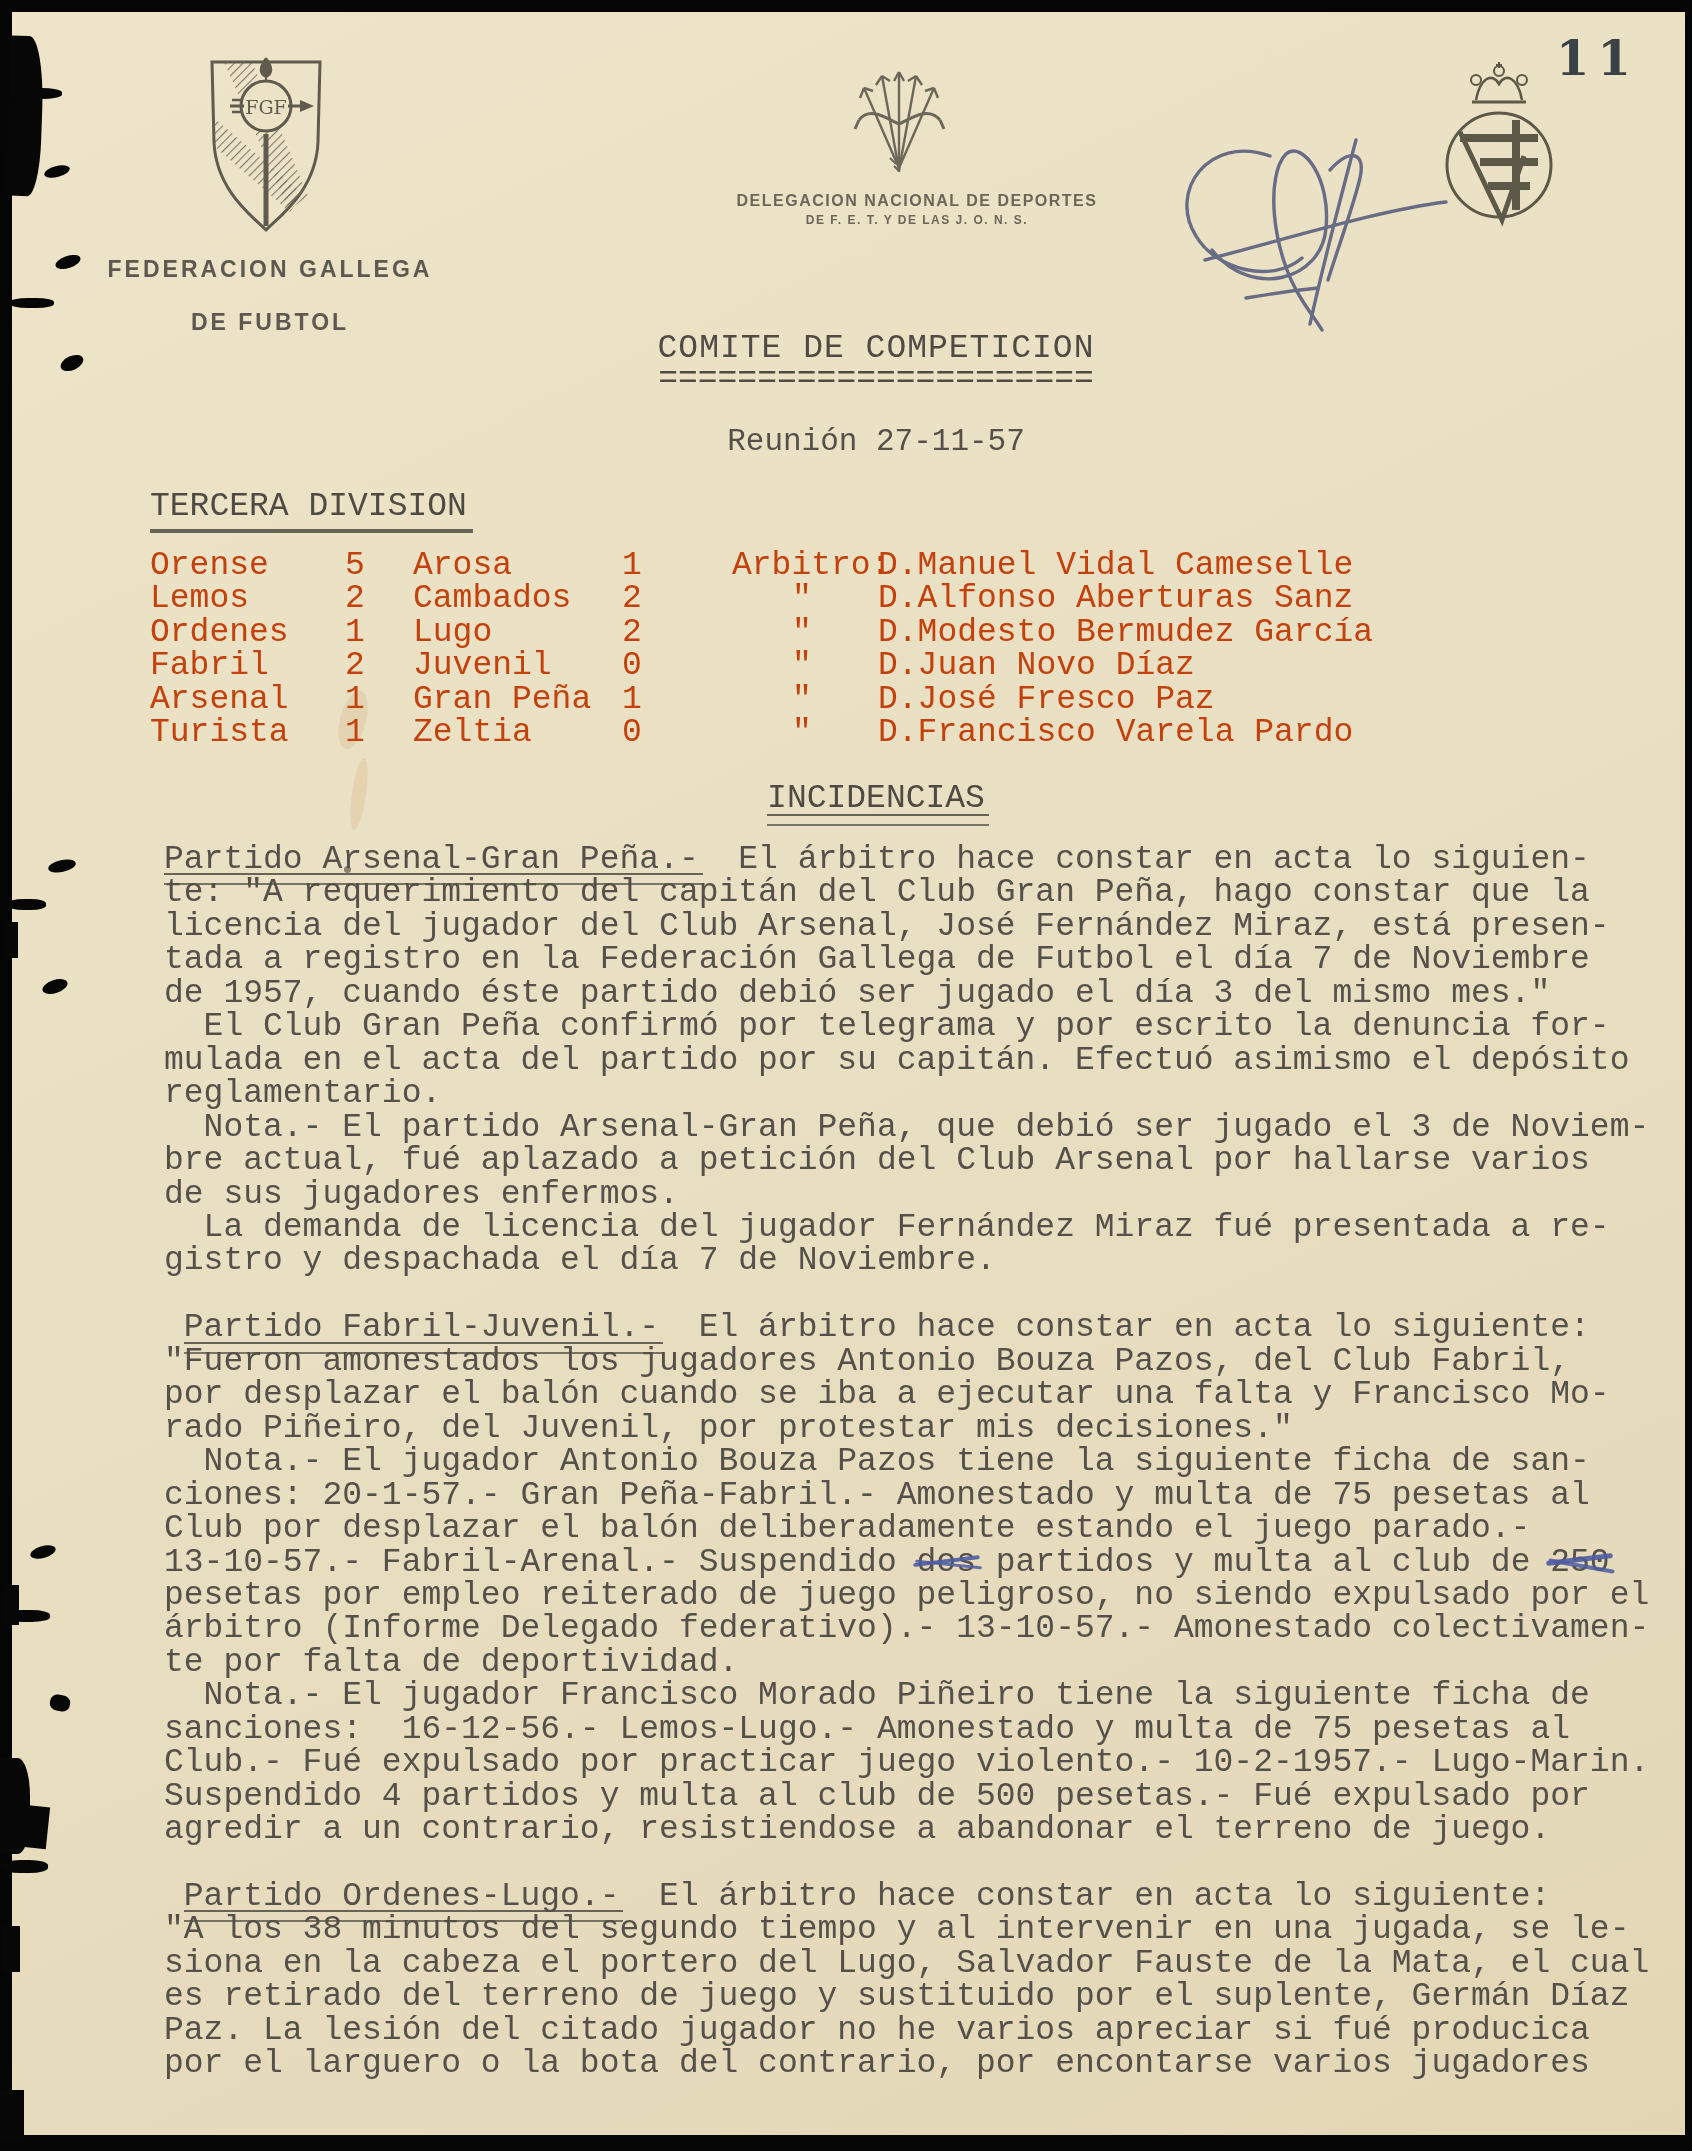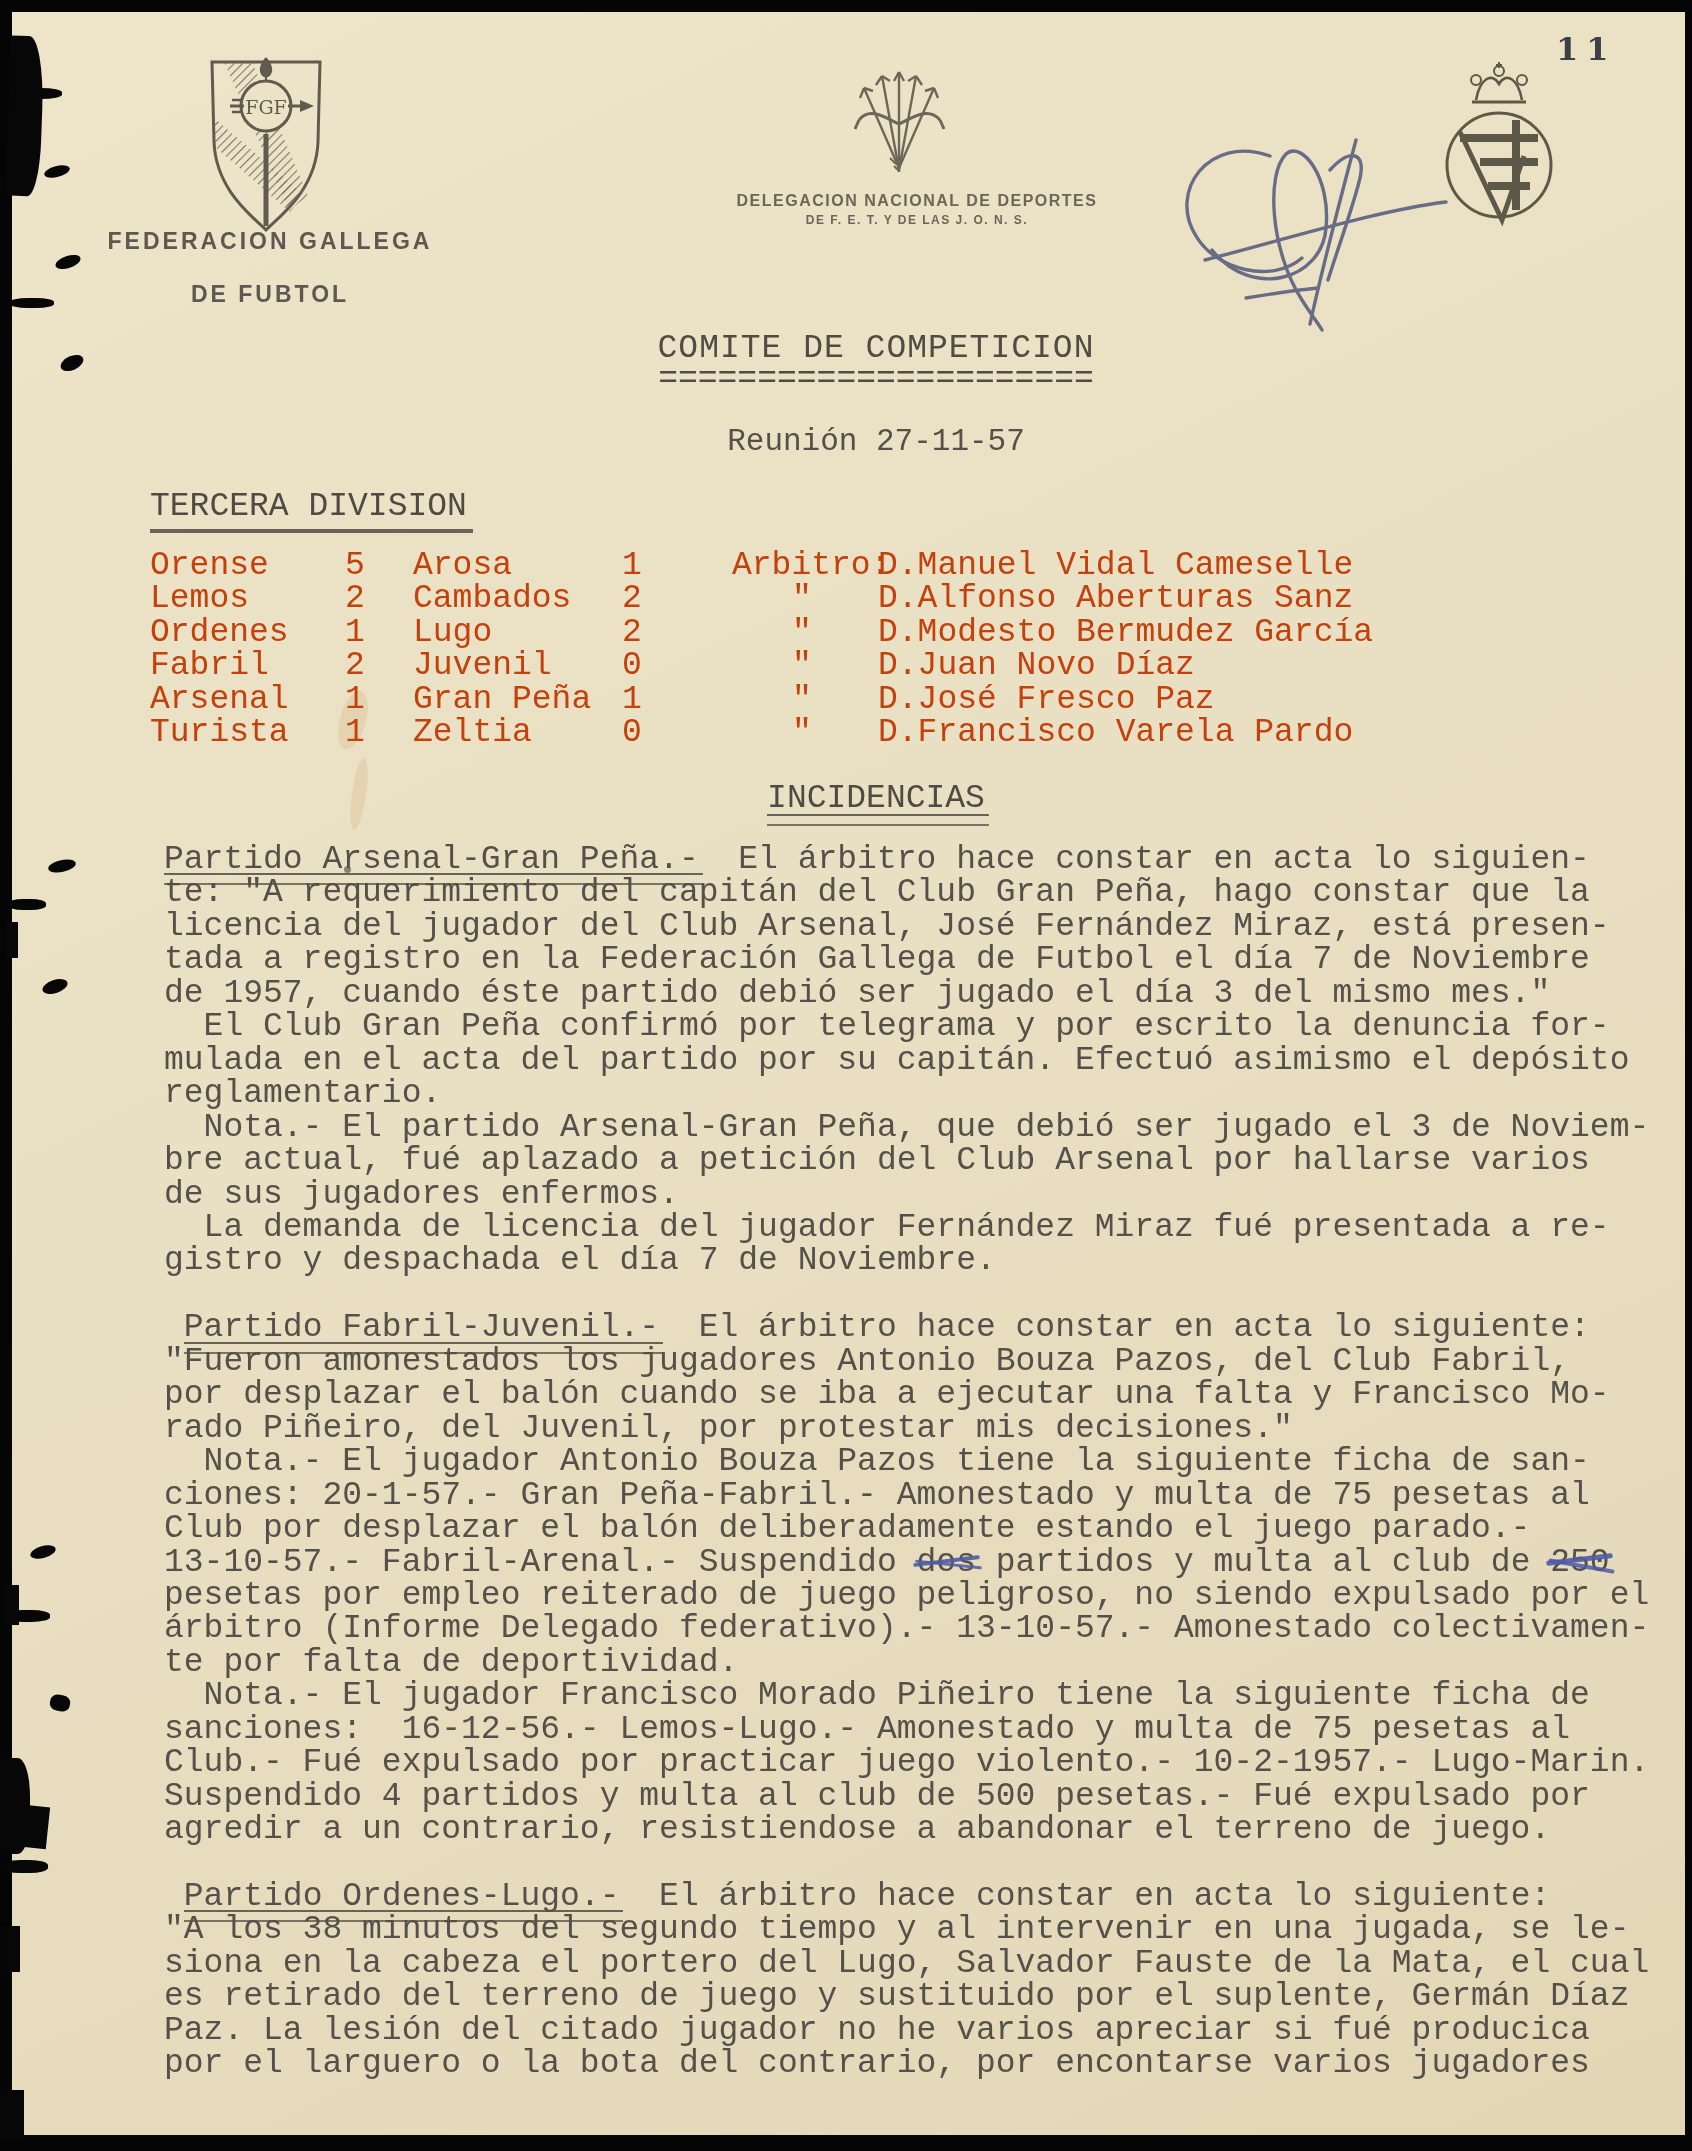--- a/index.html
+++ b/index.html
@@ -11,29 +11,29 @@
   .paper{
     position:absolute;left:12px;top:12px;width:1673px;height:2123px;
     background:linear-gradient(155deg,#eee4c9 0%,#e9dfc2 45%,#e5dabb 80%,#e2d6b4 100%);
   }
   
   .tear{position:absolute;background:#070707;}
   .stain{position:absolute;pointer-events:none;}
   
   .org-left{position:absolute;left:90px;top:228px;width:360px;text-align:center;
     font-family:"Liberation Sans",sans-serif;color:#5d5950;}
-  .org-left .l1{font-size:23px;letter-spacing:3px;font-weight:600;}
+  .org-left .l1{font-size:23px;letter-spacing:3px;font-weight:600;margin-top:28px;}
   .org-left .l2{font-size:23px;letter-spacing:3px;font-weight:600;margin-top:26px;}
   .org-center{position:absolute;left:712px;top:192px;width:410px;text-align:center;
     font-family:"Liberation Sans",sans-serif;color:#6b6658;}
   .org-center .l1{font-size:16px;letter-spacing:1.5px;font-weight:600;}
   .org-center .l2{font-size:12px;letter-spacing:1.5px;font-weight:600;margin-top:3px;}
   .emblem{position:absolute;}
   .page-number{position:absolute;left:1556px;top:30px;font-family:"DejaVu Serif",serif;
-    font-weight:bold;font-size:32px;letter-spacing:8px;color:#3a4248;}
+    font-weight:bold;font-size:48px;letter-spacing:8px;color:#3a4248;}
   
   .ink{color:#c2410c;}
   .center-col{position:absolute;left:586px;width:580px;text-align:center;}
   .doc-title{font-size:33px;letter-spacing:1px;color:#504c44;}
   .doc-title-rule{font-size:33px;letter-spacing:0;color:#504c44;margin-top:-6px;}
   .meeting{position:absolute;left:586px;top:424px;width:580px;text-align:center;
     font-size:31px;color:#55514a;}
   .section-head{position:absolute;left:150px;top:488px;font-size:33px;color:#4f4b43;text-align:right;}
   .u1{position:relative;display:inline-block;}
   .u1::after{content:"";position:absolute;left:0;right:-6px;bottom:-8px;height:4px;

